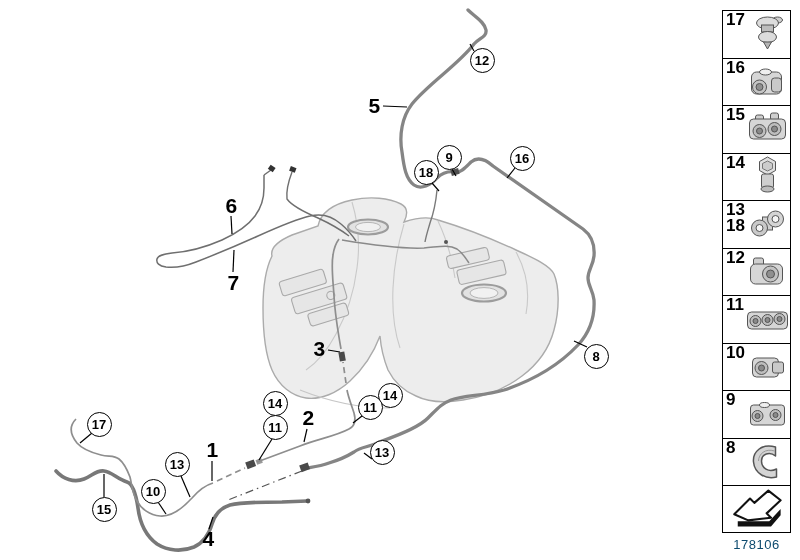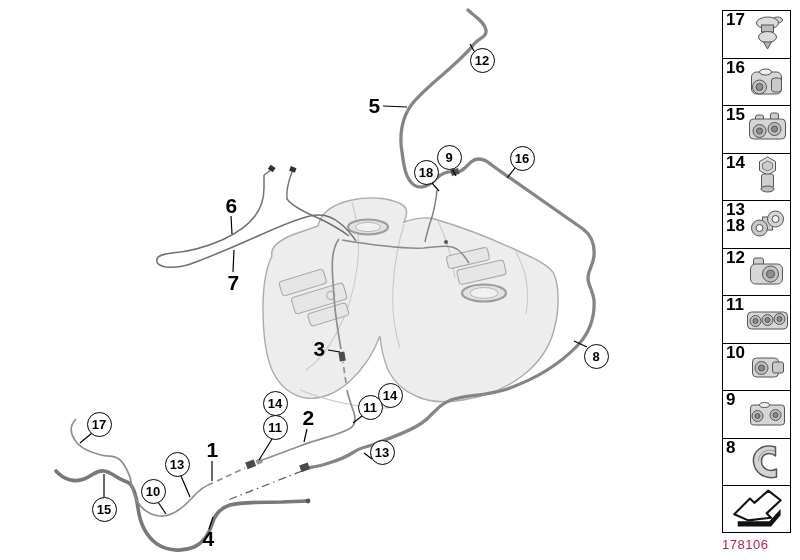--- a/index.html
+++ b/index.html
@@ -33,22 +33,22 @@
   .nums{position:absolute;top:1px;left:3px;z-index:2;}
   .cell-num{display:block;font-size:17px;font-weight:900;line-height:0.95;color:#000;}
   .cell-icon{
     position:absolute;right:0;top:50%;transform:translateY(-50%);
     width:45px;height:44px;z-index:1;
   }
   .cell.arrow-cell .cell-icon{
     left:50%;right:auto;transform:translate(-50%,-50%);width:58px;height:42px;
   }
   .footer-num{
-    position:absolute;left:722px;top:537px;width:69px;
-    font-size:13px;color:#be185d;z-index:6;letter-spacing:0.5px;
+    position:absolute;left:722px;top:537px;width:69px;text-align:center;
+    font-size:13px;color:#0c4a6e;z-index:6;letter-spacing:0.5px;
   }
 </style>
 </head>
 <body>
 
 <div id="stage">
 
   <svg width="0" height="0" style="position:absolute" aria-hidden="true">
     <defs>
       <symbol id="stud-clip-icon" viewBox="0 0 44 44">

